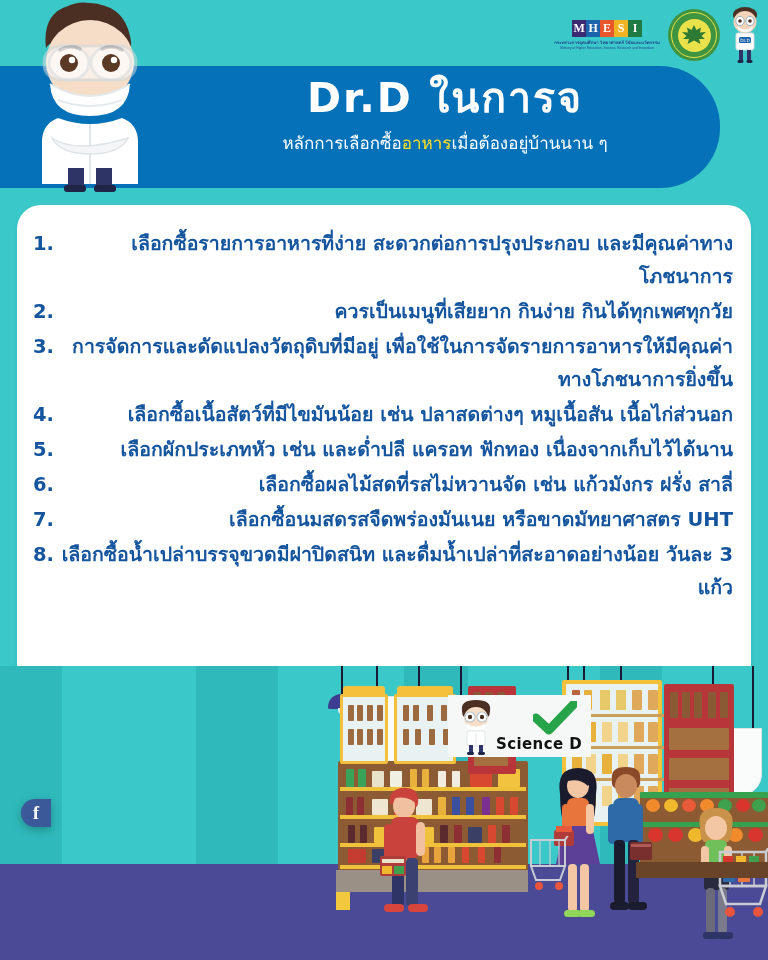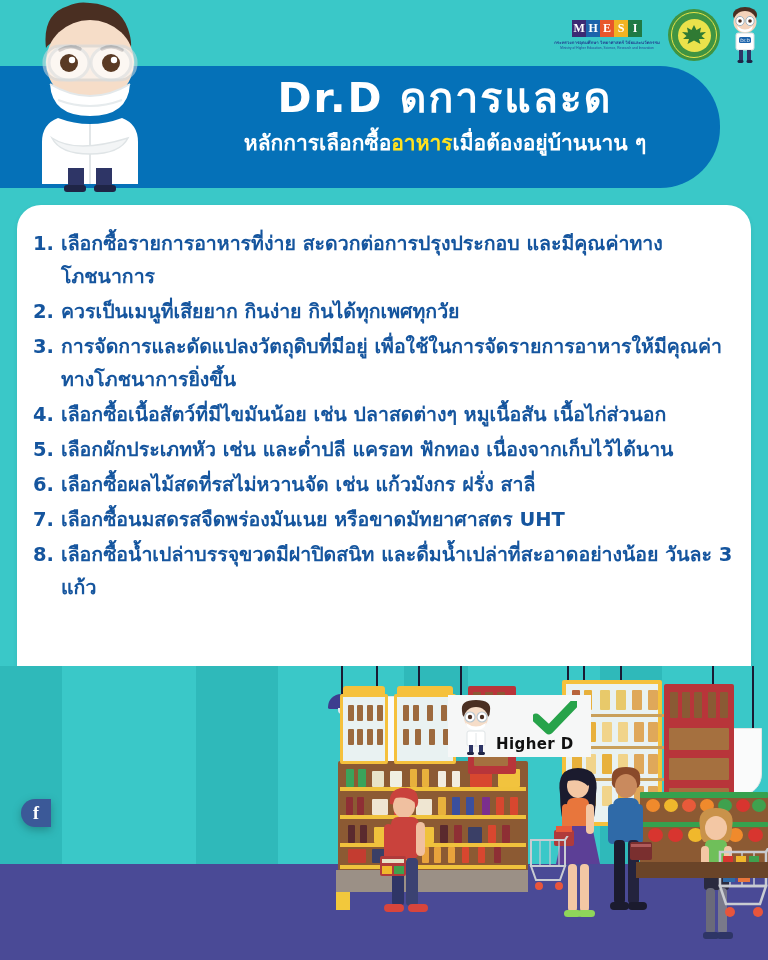--- a/index.html
+++ b/index.html
@@ -37,21 +37,21 @@
     text-align:center;
   }
   .title-main {
     font-family:"DejaVu Sans", sans-serif;
     font-size:41px; font-weight:bold; color:#ffffff;
     letter-spacing:2px; line-height:56px;
     white-space:nowrap;
   }
   .title-sub {
     font-family:"DejaVu Sans", sans-serif;
-    font-size:21px; font-weight:bold; color:#ffffff;
+    font-size:17px; font-weight:normal; color:#ffffff;
     line-height:34px; white-space:nowrap;
   }
   .hl { color:#ffe21f; }
 
   
   .logo-row { position:absolute; right:6px; top:4px; height:62px;
               display:flex; align-items:center; gap:8px; }
 
   .mhesi { display:flex; flex-direction:column; align-items:center; }
   .mhesi-letters { display:flex; }
@@ -90,21 +90,21 @@
     padding:22px 18px 10px 16px;
     box-shadow:0 2px 5px rgba(0,0,0,.08);
   }
   .item {
     display:flex; align-items:flex-start;
     font-family:"DejaVu Sans", sans-serif;
     font-size:19.5px; font-weight:bold; color:#15559e;
     line-height:33px; margin-bottom:2px;
   }
   .item-num { width:28px; flex:0 0 28px; }
-  .item-txt { flex:1 1 auto; }
+  .item-txt { flex:1 1 auto;text-align:right; }
 
   
   .scene {
     position:absolute; left:0; top:666px; width:768px; height:294px;
     overflow:hidden; background:#3ac8c8;
   }
   .wallstripe { position:absolute; top:0; height:294px; background:#2fb9ba; }
 
   .floor {
     position:absolute; left:0; bottom:0; width:768px; height:96px;
@@ -230,21 +230,21 @@
         <rect x="19" y="44" width="4" height="11" fill="#2e3566"></rect>
         <rect x="9.5" y="54" width="6" height="3" rx="1.4" fill="#1f2546"></rect>
         <rect x="18.5" y="54" width="6" height="3" rx="1.4" fill="#1f2546"></rect>
       </svg>
     </div>
   </div>
 
   <div class="header-bar"></div>
 
   <div class="header-texts">
-    <div class="title-main">Dr.D ดการและด</div>
+    <div class="title-main">Dr.D ในการจ</div>
     <div class="title-sub"><span>หลักการเลือกซื้อ</span><span class="hl">อาหาร</span><span>เมื่อต้องอยู่บ้านนาน ๆ</span></div>
   </div>
 
   <div class="doc">
     <svg width="136" height="190" viewBox="0 0 136 190">
 
       <path d="M24 46 q-4 -34 22 -42 q10 -5 22 -3 q30 2 38 26 q5 14 2 24 q-3 -11 -14 -14 q-18 -4 -38 -12 q-10 10 -22 14 q-8 3 -10 7 Z" fill="#4a2f22"></path>
 
       <ellipse cx="68" cy="60" rx="44" ry="42" fill="#f6ddc8"></ellipse>
 
@@ -600,20 +600,20 @@
       <circle cx="14" cy="18" r="2.2" fill="#4a2f22"></circle>
       <circle cx="26" cy="18" r="2.2" fill="#4a2f22"></circle>
       <path d="M10 24 q10 7 20 0 q-1 7 -10 7 q-9 0 -10 -7 Z" fill="#ffffff"></path>
       <rect x="11" y="32" width="18" height="15" rx="2" fill="#ffffff" stroke="#dfe4e6"></rect>
       <path d="M20 34 l0 13" stroke="#e2e6e8" stroke-width="1"></path>
       <rect x="13" y="46" width="4" height="8" fill="#2e3566"></rect>
       <rect x="23" y="46" width="4" height="8" fill="#2e3566"></rect>
       <rect x="11" y="53" width="7" height="3" rx="1.4" fill="#1f2546"></rect>
       <rect x="22" y="53" width="7" height="3" rx="1.4" fill="#1f2546"></rect>
     </svg>
-    <div class="ds-label">Higher  D</div>
+    <div class="ds-label">Science  D</div>
   </div>
 
   <div class="fb-bar">
     <div class="fb-icon">f</div>
   </div>
 
 </div>
 
 </body></html>

